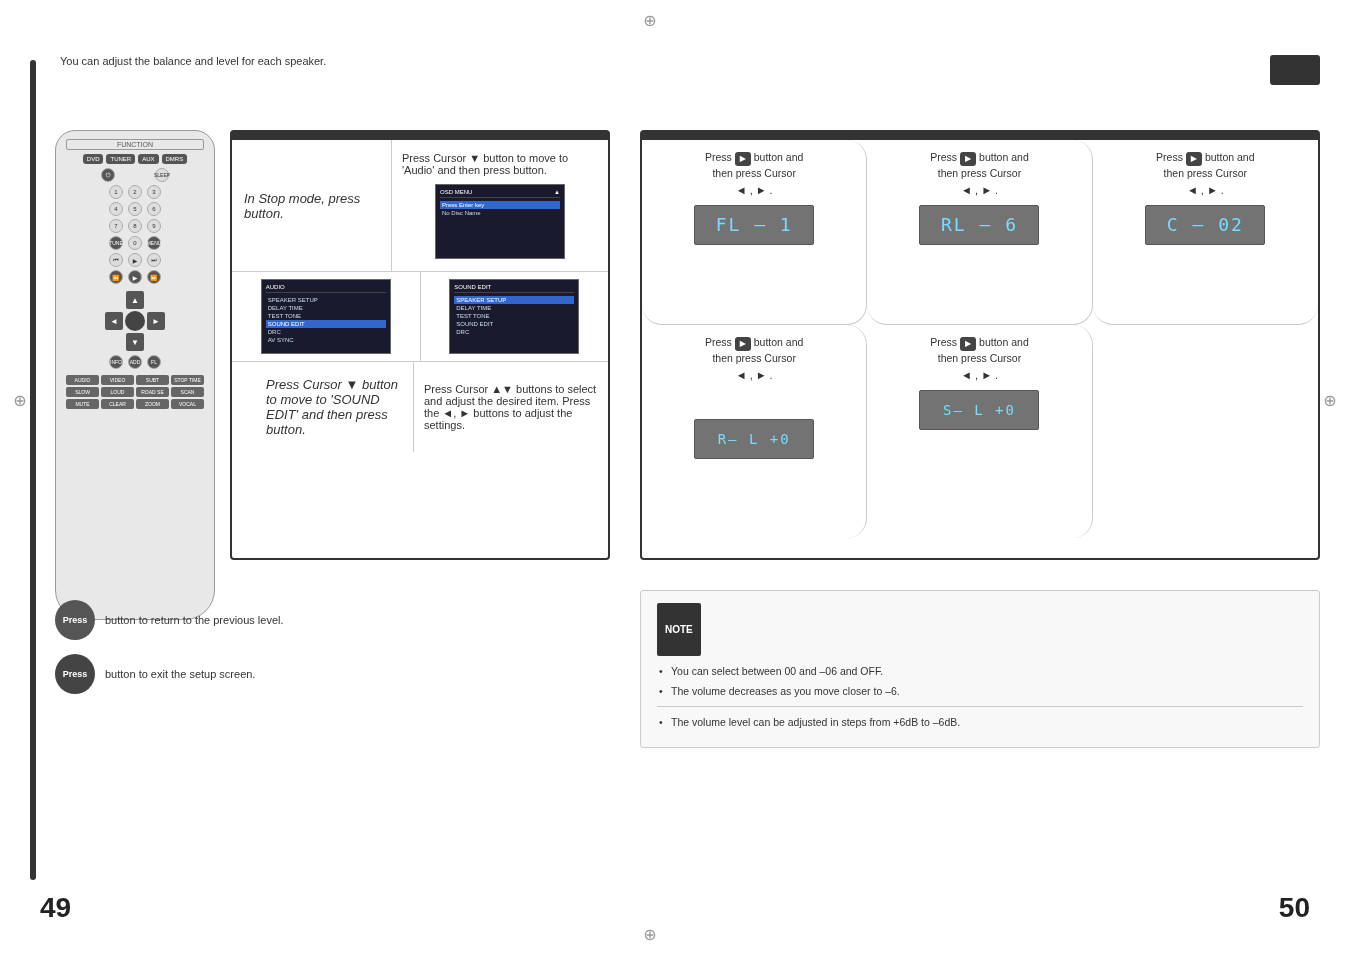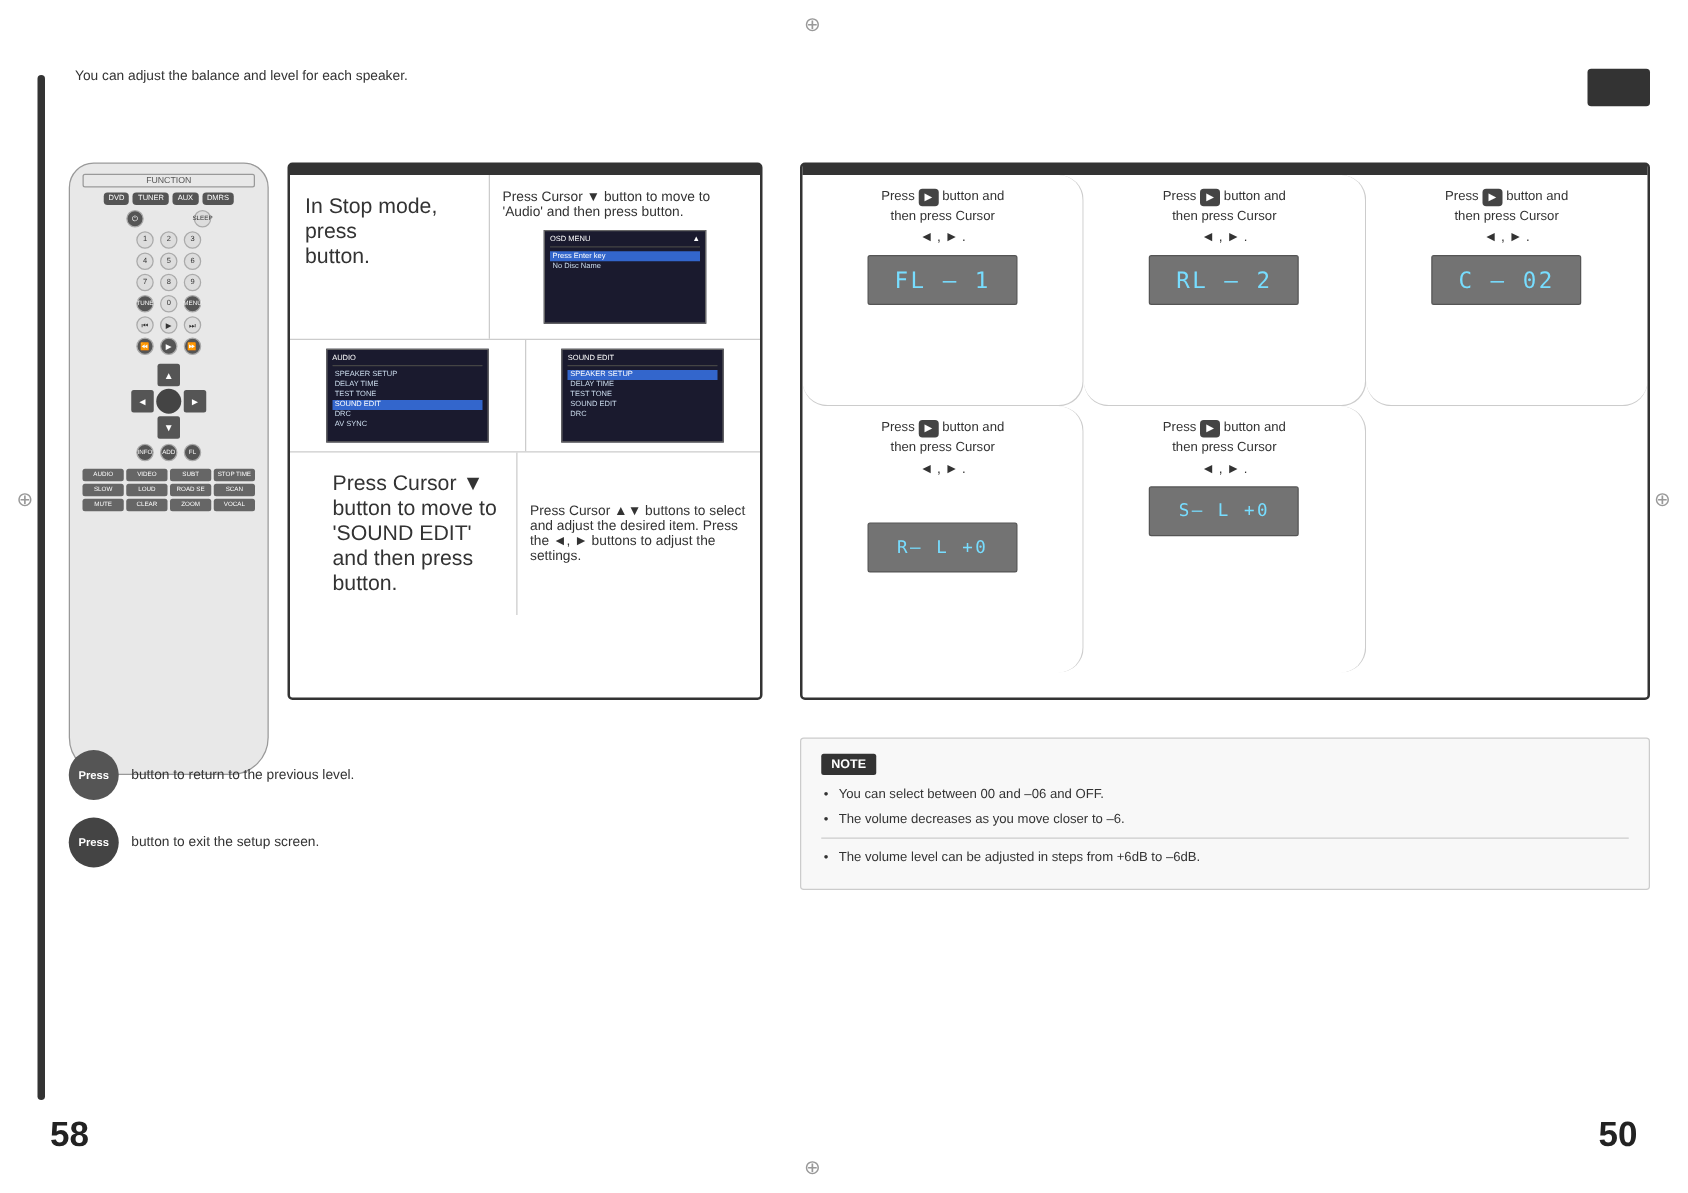--- a/index.html
+++ b/index.html
@@ -233,24 +233,25 @@
 
     .step-row:last-child {
       border-bottom: none;
       padding-left: 22px;
     }
 
     .step-left {
       width: 160px;
       padding: 15px 12px;
       border-right: 1px solid #ccc;
-      font-size: 17px;
+      font-size: 13px;
       color: #333;
       display: flex;
-      align-items: flex-start;
+      align-items: center;
+      font-style: italic;
     }
 
     .step-right {
       flex: 1;
       padding: 12px 10px;
       font-size: 11px;
       color: #333;
       display: flex;
       align-items: center;
     }
@@ -402,21 +403,21 @@
       width: 680px;
       padding: 12px 16px;
       background: #f8f8f8;
       border: 1px solid #ccc;
       border-radius: 3px;
     }
 
     .note-box-title {
       background: #333;
       color: #fff;
-      padding: 3px 8px;
+      padding: 21px 8px;
       font-size: 10px;
       font-weight: bold;
       display: inline-block;
       margin-bottom: 8px;
       border-radius: 2px;
     }
 
     .note-item {
       font-size: 10.5px;
       color: #333;
@@ -469,21 +470,21 @@
 <body>
 
 <div class="page">
 
   <div class="left-bar"></div>
 
   <div class="right-corner-box"></div>
 
   <div class="top-desc">You can adjust the balance and level for each speaker.</div>
 
-  <div class="page-num-left">58</div>
+  <div class="page-num-left">49</div>
 
   <div class="page-num-right">50</div>
 
   <div class="cross-marker" style="top:10px;left:640px;">⊕</div>
   <div class="cross-marker" style="bottom:10px;left:640px;">⊕</div>
   <div class="cross-marker" style="top:390px;left:10px;">⊕</div>
   <div class="cross-marker" style="top:390px;right:10px;">⊕</div>
 
   <div class="remote">
     <div class="remote-top-label">FUNCTION</div>
@@ -622,21 +623,21 @@
 
     <div class="right-grid">
 
       <div class="right-cell">
         <div class="press-text">Press <span class="icon-btn-dark">▶</span> button and<br>then press Cursor<br><span class="arrow-lr">◄ , ►</span> .</div>
         <div class="display-box">FL – 1</div>
       </div>
 
       <div class="right-cell">
         <div class="press-text">Press <span class="icon-btn-dark">▶</span> button and<br>then press Cursor<br><span class="arrow-lr">◄ , ►</span> .</div>
-        <div class="display-box">RL – 2</div>
+        <div class="display-box">RL – 6</div>
       </div>
 
       <div class="right-cell">
         <div class="press-text">Press <span class="icon-btn-dark">▶</span> button and<br>then press Cursor<br><span class="arrow-lr">◄ , ►</span> .</div>
         <div class="display-box">C – 02</div>
       </div>
 
       <div class="right-cell">
         <div class="press-text">Press <span class="icon-btn-dark">▶</span> button and<br>then press Cursor<br><span class="arrow-lr">◄ , ►</span> .</div>
         <div class="display-box" style="font-size:14px;margin-top:29px;">R– L +0</div>

